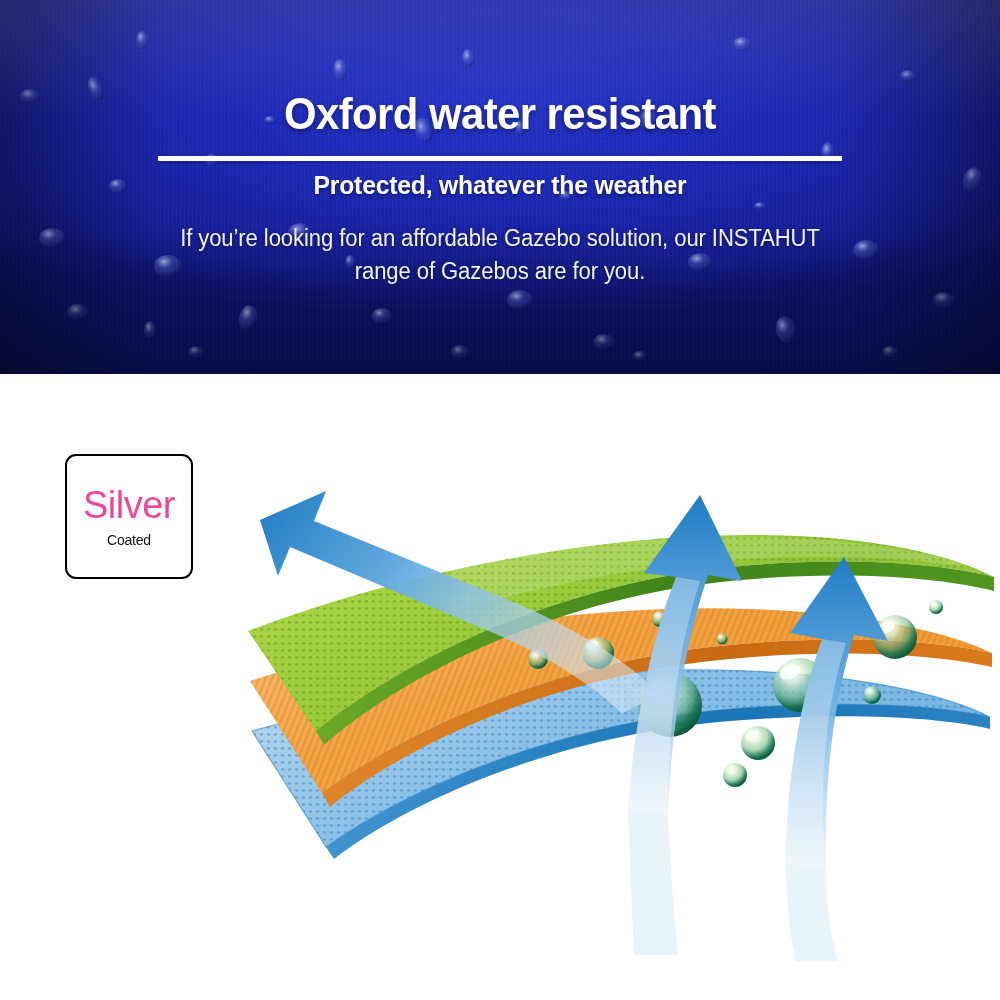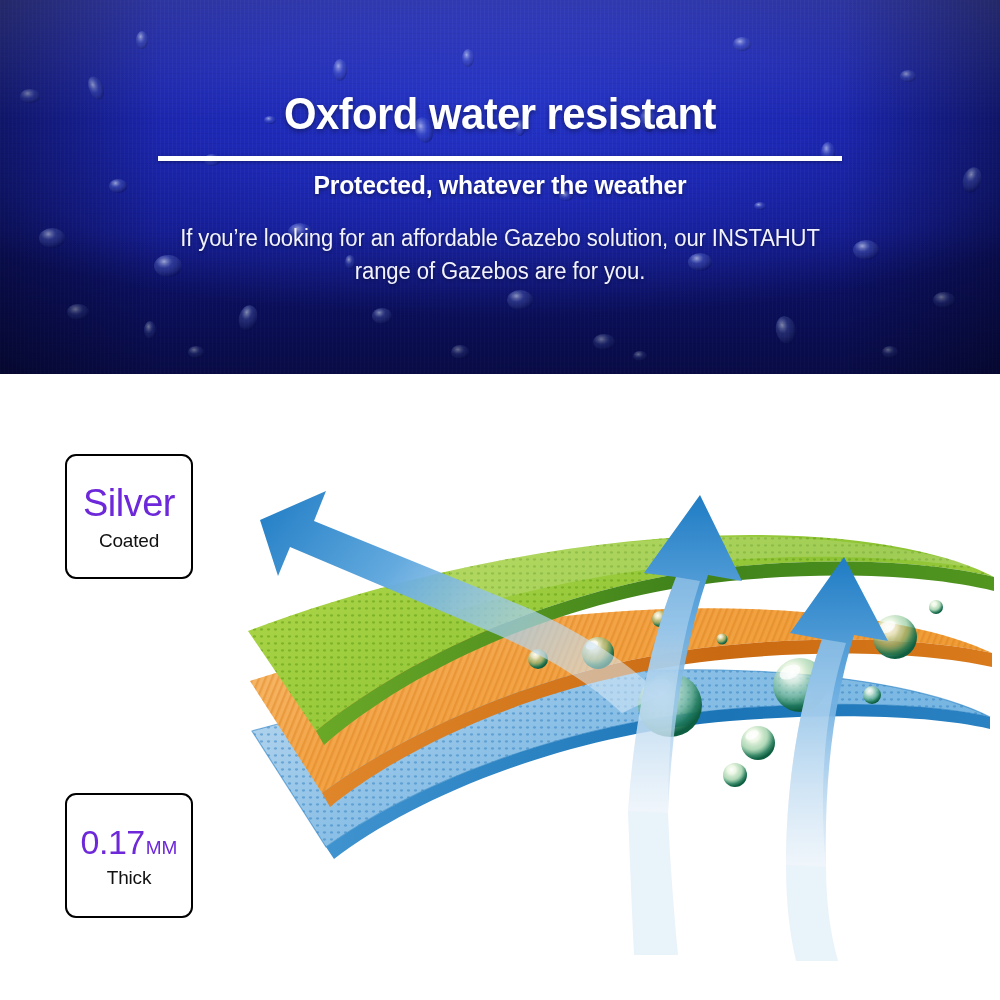--- a/index.html
+++ b/index.html
@@ -69,28 +69,28 @@
   .badges { position:absolute; left:0; top:0; width:1000px; height:1000px; }
   .badge {
     position:absolute; width:128px; height:125px;
     border:2.5px solid #000; border-radius:11px; background:#fff;
     display:flex; flex-direction:column; align-items:center; justify-content:center;
   }
   .badge-1 { left:65px; top:454px; }
   .badge-2 { left:65px; top:622px; }
   .badge-3 { left:65px; top:793px; }
   .badge-main {
-    font-size:38px; font-weight:400; color:#6d28d9; line-height:1;
+    font-size:38px; font-weight:400; color:#ec4899; line-height:1;
     letter-spacing:-0.5px; white-space:nowrap;
     display:flex; align-items:baseline; 
   }
   .badge-3 .badge-main { font-size:34px; }
   .badge-unit { font-size:19px; font-weight:400; letter-spacing:0; margin-left:1px; }
   .badge-sub {
-    font-size:19px; font-weight:400; color:#111; line-height:1;
+    font-size:14px; font-weight:400; color:#111; line-height:1;
     margin-top:9px; letter-spacing:-0.2px; white-space:nowrap;
   }
 
   
   .illustration { position:absolute; left:230px; top:395px; width:770px; height:570px; }
   .illustration svg { display:block; width:100%; height:100%; }
 </style>
 </head>
 <body>
 
@@ -166,27 +166,20 @@
   <div class="badges">
 
     <div class="badge badge-1">
       <div class="badge-main">
         <span>Silver</span>
       </div>
       <div class="badge-sub">Coated</div>
     </div>
 
 
-    <div class="badge badge-3">
-      <div class="badge-main">
-        <span>0.17</span>
-        <span class="badge-unit">MM</span>
-      </div>
-      <div class="badge-sub">Thick</div>
-    </div>
   </div>
 
   <div class="illustration">
     <svg viewBox="0 0 770 570" xmlns="http://www.w3.org/2000/svg">
       <defs>
 
         <pattern id="dotsGreen" width="7" height="7" patternUnits="userSpaceOnUse">
           <rect width="7" height="7" fill="none"></rect>
           <ellipse cx="3.5" cy="3.5" rx="1.7" ry="1.15" fill="#5f9c16" opacity=".55"></ellipse>
         </pattern>

